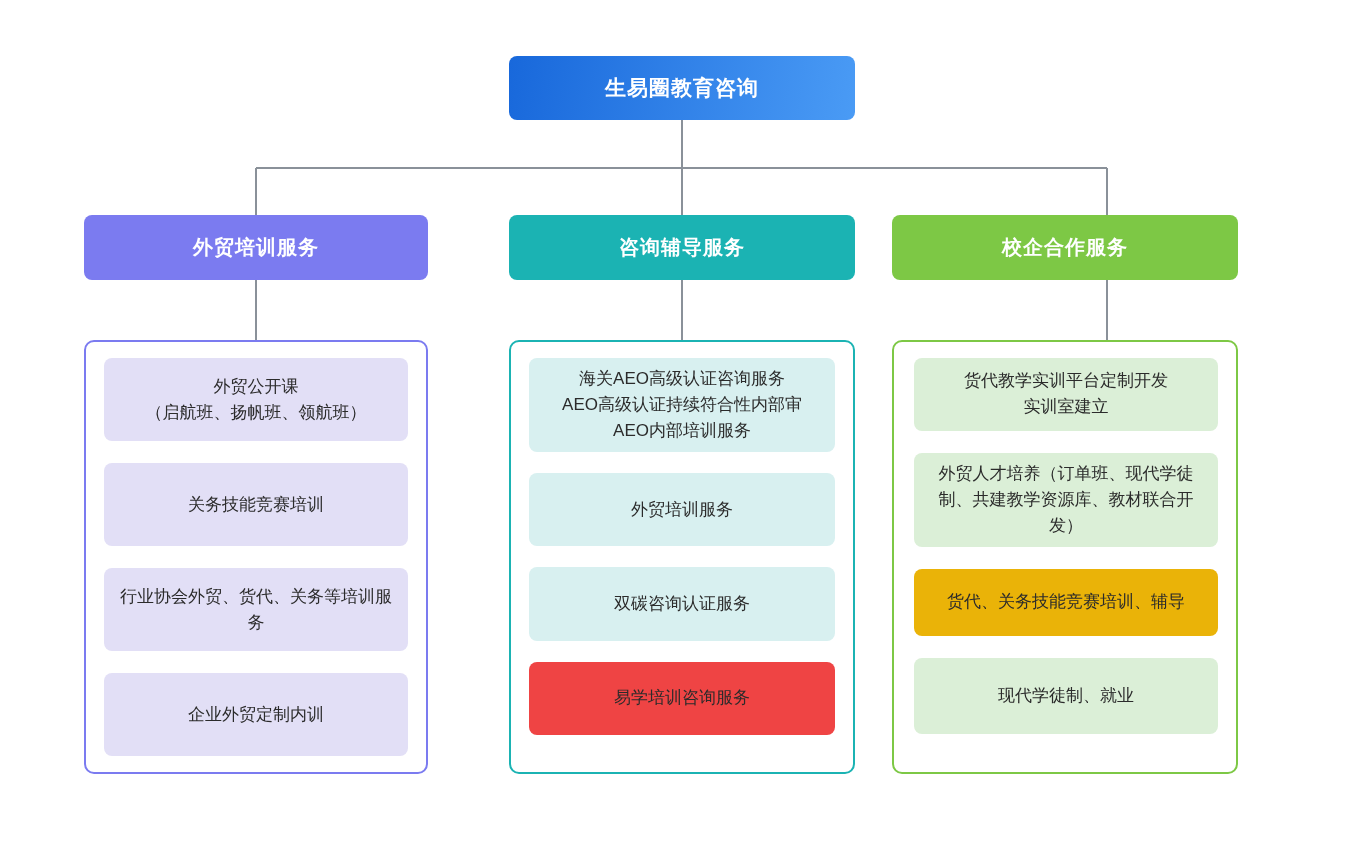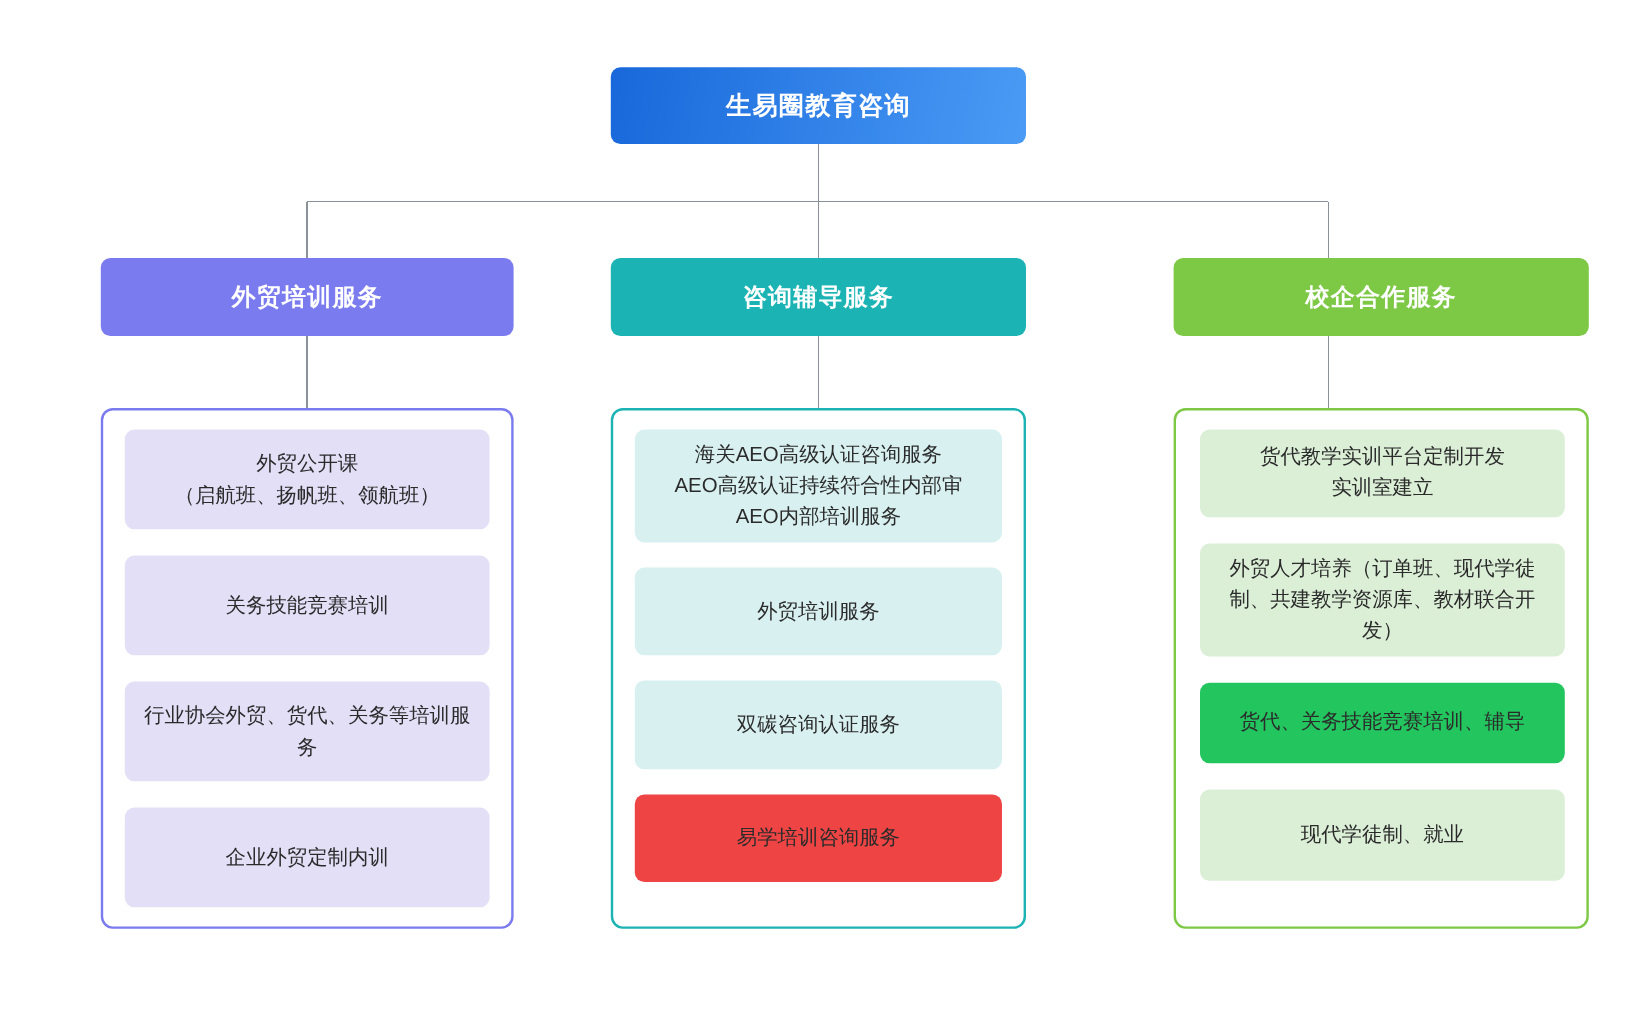--- a/index.html
+++ b/index.html
@@ -92,21 +92,21 @@
     padding: 8px 12px;
     margin-bottom: 22px;
   }
   .panel-item:last-child {
     margin-bottom: 0;
   }
 
   
   .col-0 { left: 84px;  width: 344px; }
   .col-1 { left: 509px; width: 346px; }
-  .col-2 { left: 978px; width: 346px; }
+  .col-2 { left: 892px; width: 346px; }
 
   
   .col-0 .panel-item { height: 89px; }
   .col-1 .panel-item:nth-child(1) { height: 108px; justify-content: center; }
   .col-1 .panel-item:nth-child(2),
   .col-1 .panel-item:nth-child(3),
   .col-1 .panel-item:nth-child(4) { height: 89px; }
   .col-2 .panel-item:nth-child(1) { height: 82px; }
   .col-2 .panel-item:nth-child(2) { height: 104px; }
   .col-2 .panel-item:nth-child(3) { height: 76px; }
@@ -166,17 +166,17 @@
   </div>
 
   <div class="branch-header branch-header-bg col-2" id="header-2" style="background: rgb(125, 200, 69);">
     <span>校企合作服务</span>
   </div>
   <div class="branch-panel col-2" id="panel-2" style="border-color: rgb(125, 200, 69); padding-left: 20px;">
     <div class="panel-item" style="background: rgb(219, 239, 215);">
         <span>货代教学实训平台定制开发<br>实训室建立</span>
       </div>
     <div class="panel-item" style="background: rgb(219, 239, 215);">外贸人才培养（订单班、现代学徒制、共建教学资源库、教材联合开发）</div>
-    <div class="panel-item" style="background: #22c55e;">货代、关务技能竞赛培训、辅导</div>
+    <div class="panel-item" style="background: #eab308;">货代、关务技能竞赛培训、辅导</div>
     <div class="panel-item" style="background: rgb(219, 239, 215);">现代学徒制、就业</div>
   </div>
 
 </div>
 
 </body></html>

